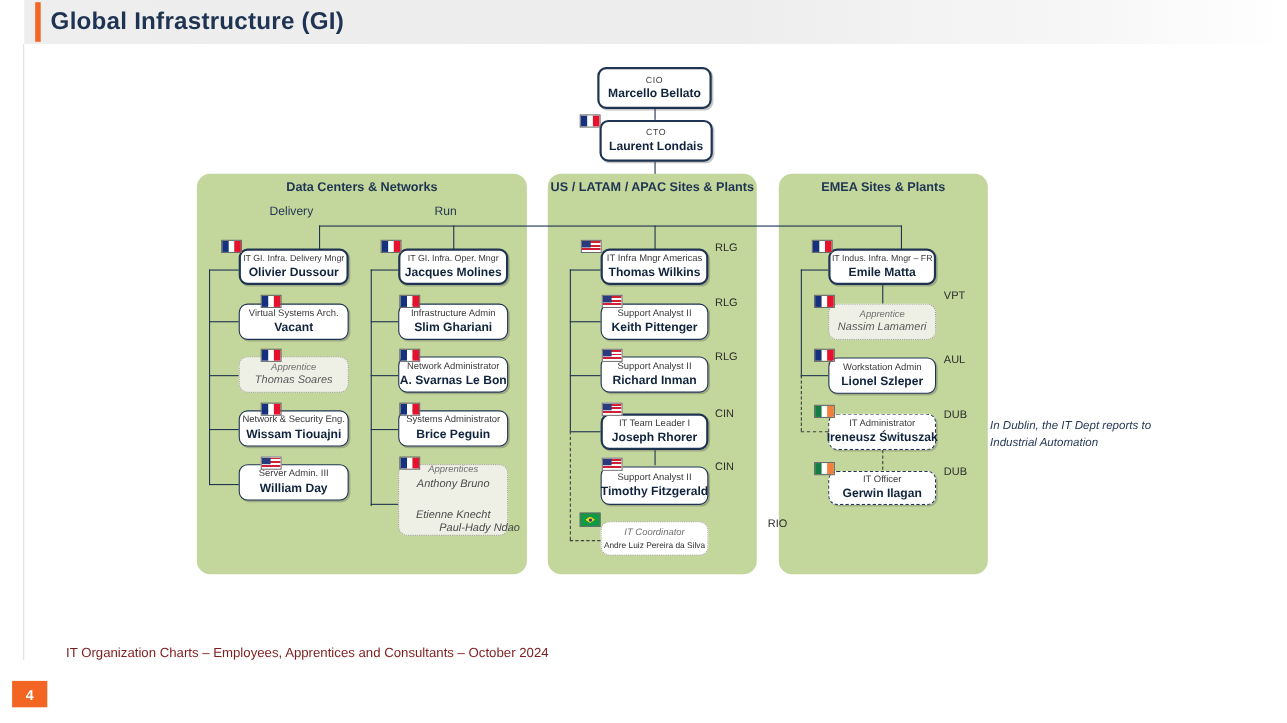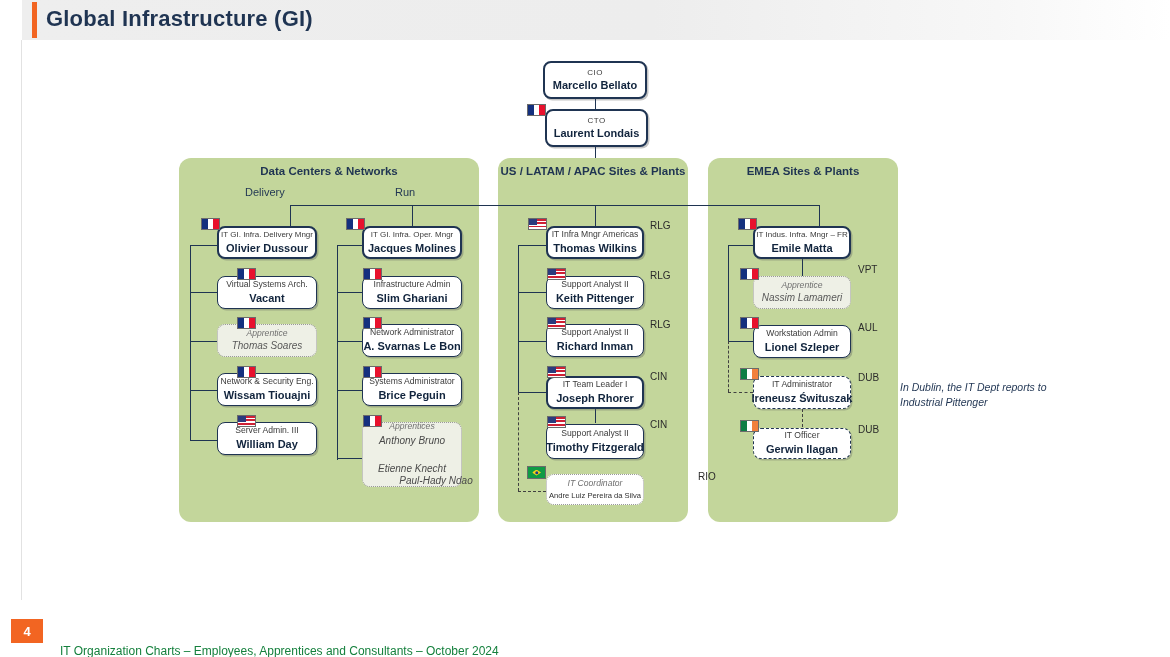--- a/index.html
+++ b/index.html
@@ -130,21 +130,21 @@
     position:absolute;left:900px;top:380px;width:190px;
     font-size:10.5px;font-style:italic;color:#1f3452;line-height:1.45;
   }
 
   
   .footer-num{
     position:absolute;left:11px;top:619px;width:32px;height:24px;background:#f26522;
     color:#ffffff;font-size:13px;font-weight:bold;display:flex;align-items:center;justify-content:center;
   }
   .footer-text{
-    position:absolute;left:60px;top:644px;font-size:12px;color:#15803d;white-space:nowrap;
+    position:absolute;left:60px;top:586px;font-size:12px;color:#7f1d1d;white-space:nowrap;
   }
   .logo-wrap{position:absolute;left:1005px;top:610px;display:flex;align-items:center;}
   .logo-text{font-size:23px;color:#2f4254;letter-spacing:-0.3px;}
   .logo-sep{width:1px;height:22px;background:#b9c2c9;margin:0 9px 0 10px;}
   .logo-grid{display:grid;grid-template-columns:repeat(3,7px);grid-template-rows:repeat(3,7px);gap:2.5px;}
   .logo-grid i{display:block;width:7px;height:7px;background:#2f4254;}
   .logo-grid i.l2{background:#5a6c7d;}
   .logo-grid i.l3{background:#8b99a5;}
   .logo-grid i.or{background:#f26522;}
 </style>
@@ -442,19 +442,19 @@
       <span></span>
       <span></span>
       <span></span>
     </div>
   <div class="node dashed" style="left:753px;top:428px;width:98px;height:31px;">
     <div class="role">IT Officer</div>
     <div class="pname">Gerwin Ilagan</div>
   </div>
   <div class="sitecode" style="left:858px;top:424px;">DUB</div>
 
-  <div class="note">In Dublin, the IT Dept reports to Industrial Pittenger</div>
+  <div class="note">In Dublin, the IT Dept reports to Industrial Automation</div>
 
   <div class="footer-num">4</div>
   <div class="footer-text">IT Organization Charts – Employees, Apprentices and Consultants – October 2024</div>
 
 
 </div>
 
 </body></html>

